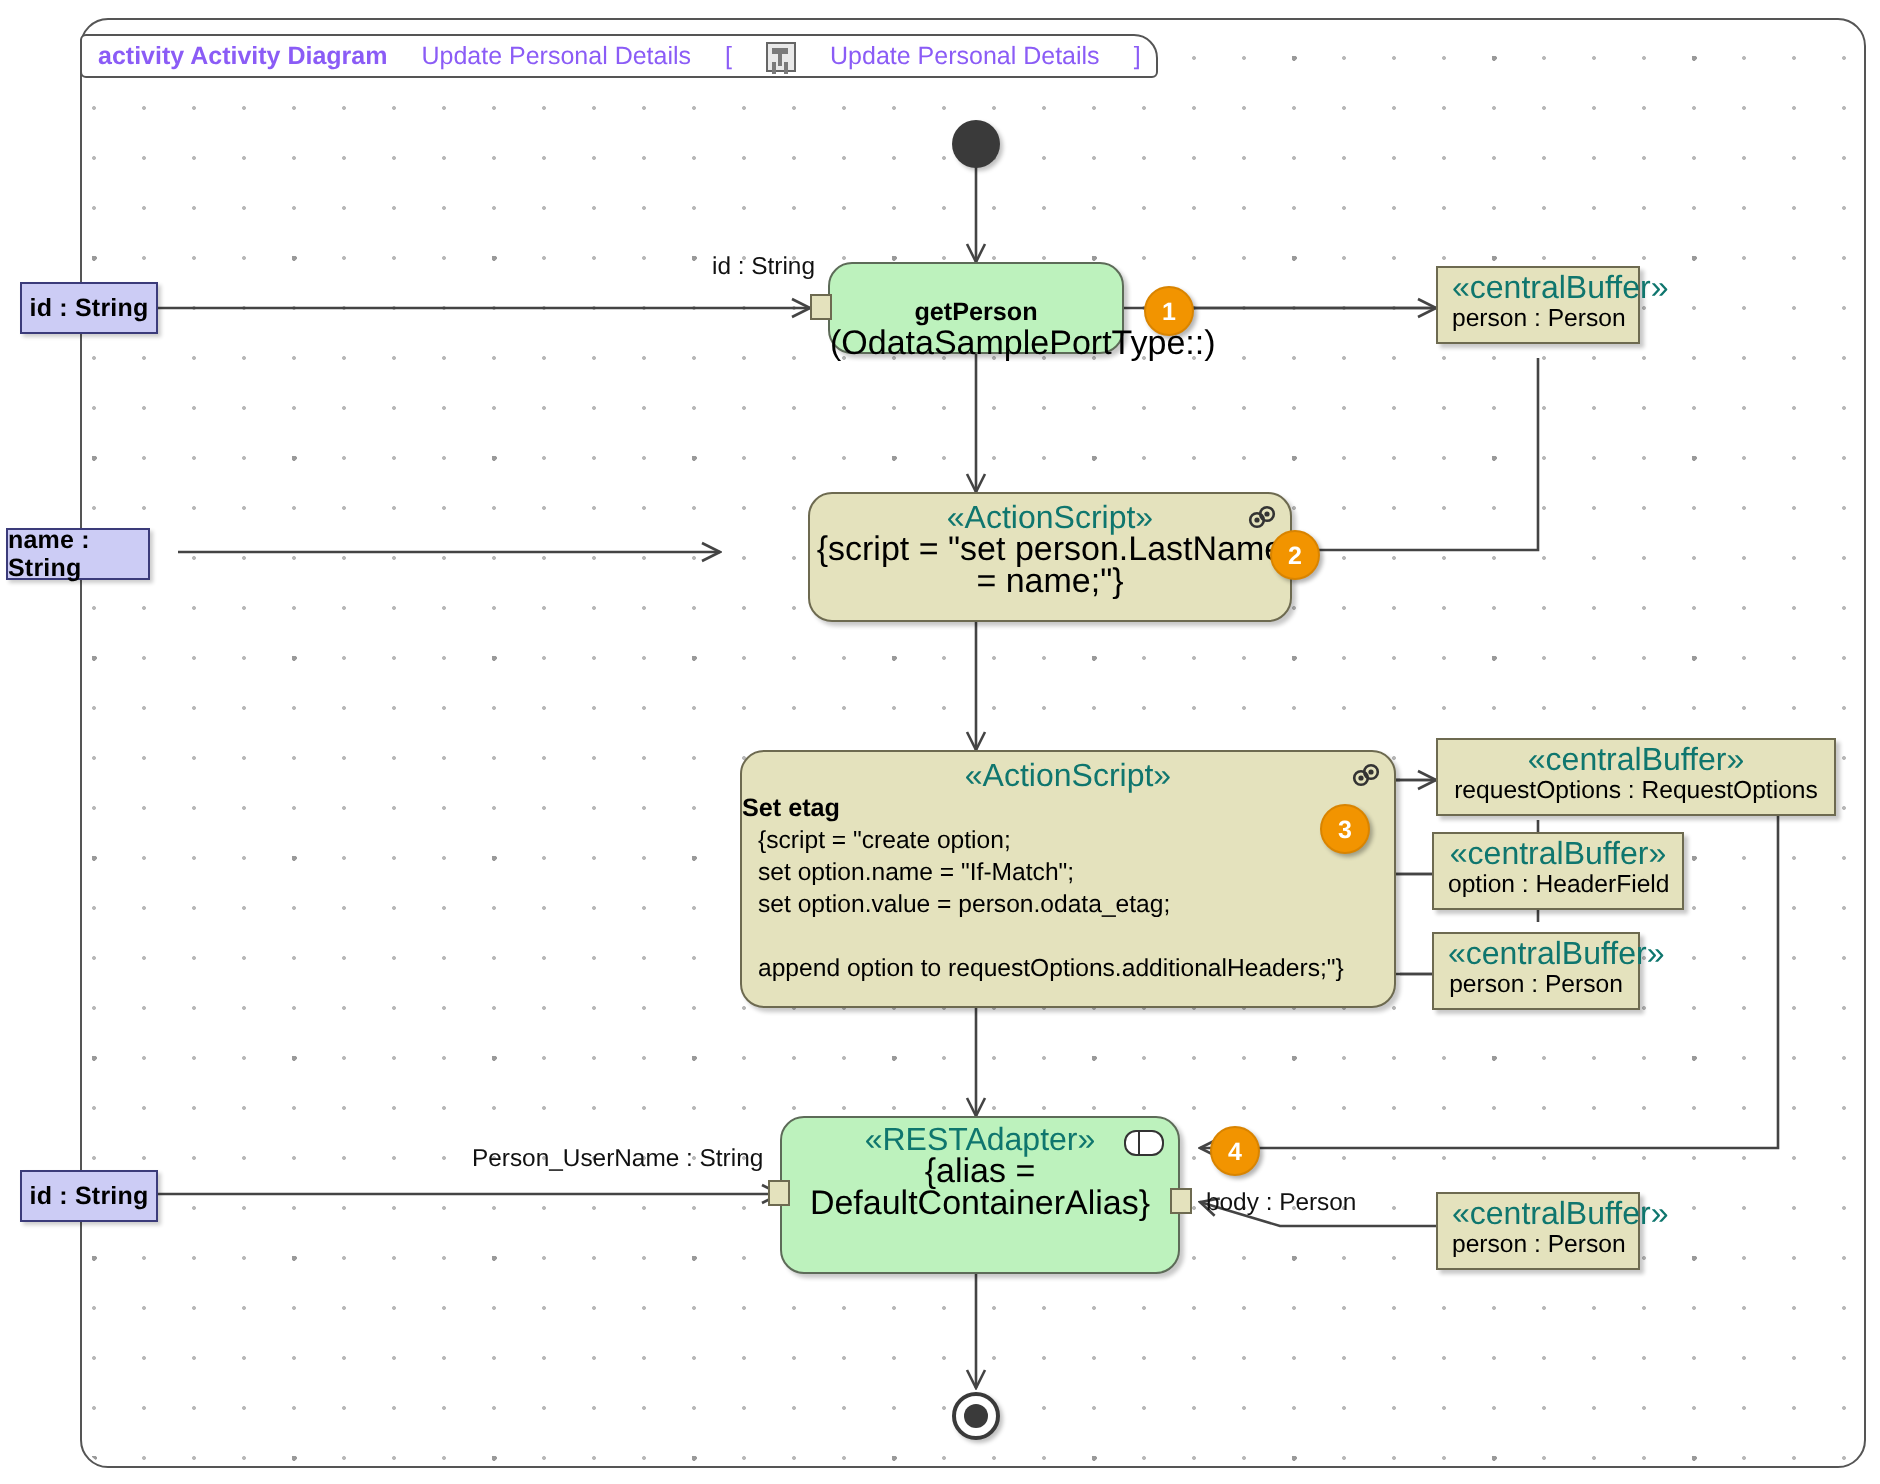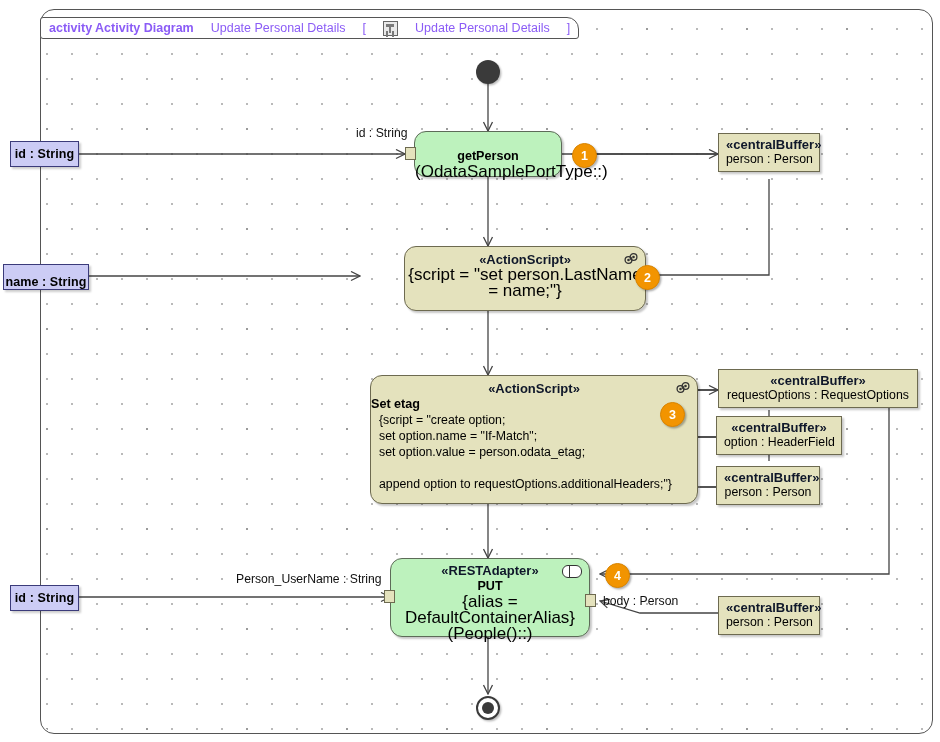--- a/index.html
+++ b/index.html
@@ -95,21 +95,21 @@
   }
   .param{
     border:1.3px solid #3b3b7a;
     background:#ccccf5;
     box-shadow:1.5px 1.5px 2px rgba(0,0,0,0.20);
     font-weight:bold;font-size:12.5px;color:#000;
     display:flex;align-items:center;justify-content:center;
     letter-spacing:0.1px;
   }
 
-  .stereo{color:#0f172a;font-size:13px;font-weight:bold;line-height:15px;}
+  .stereo{color:#0f766e;font-size:16px;font-weight:normal;line-height:15px;}
   .title{font-weight:bold;font-size:12.6px;line-height:16px;}
   .sub{font-size:17px;line-height:16px;}
   .bufname{font-weight:normal;font-size:12.3px;line-height:15px;white-space:nowrap;}
   .scriptbody{
     font-size:12.3px;line-height:16px;text-align:left;padding:0 8px;
     white-space:pre-wrap;
   }
 
   
   .corner-ico{position:absolute;right:6px;top:5px;width:16px;height:14px;}
@@ -210,21 +210,21 @@
     </g>
   </svg>
 
   <div class="initial" style="left:476px;top:60px;"></div>
   <div class="final" style="left:476px;top:696px;"></div>
 
   <div class="node param" style="left:10px;top:141px;width:69px;height:26px;">
     <span>id : String</span>
   </div>
 
-  <div class="node param" style="left:3px;top:264px;width:86px;height:26px;align-items:flex-end;">
+  <div class="node param" style="left:3px;top:264px;width:72px;height:26px;">
     <span>name : String</span>
   </div>
 
   <div class="node param" style="left:10px;top:585px;width:69px;height:26px;">
     <span>id : String</span>
   </div>
 
   <div class="node act" style="left:414px;top:131px;width:148px;height:46px;padding-top:16px;">
     <div class="title">getPerson</div>
     <div class="sub">(OdataSamplePortType::)</div>
@@ -276,23 +276,21 @@
     <div class="bufname">option : HeaderField</div>
   </div>
 
   <div class="node buffer" style="left:716px;top:466px;width:104px;">
     <div class="stereo">«centralBuffer»</div>
     <div class="bufname">person : Person</div>
   </div>
 
   <div class="node act" style="left:390px;top:558px;width:200px;height:79px;padding-top:4px;">
     <div class="stereo">«RESTAdapter»</div>
-    <div class="title">PUT</div>
     <div class="sub">{alias = DefaultContainerAlias}</div>
-    <div class="sub">(People()::)</div>
     <span class="port-ico"></span>
   </div>
   <div class="pin" style="left:384px;top:590px;"></div>
   <div class="pin" style="left:585px;top:594px;"></div>
   <div class="badge" style="left:605px;top:563px;">4</div>
 
   <div class="node buffer" style="left:718px;top:596px;width:102px;">
     <div class="stereo">«centralBuffer»</div>
     <div class="bufname">person : Person</div>
   </div>

